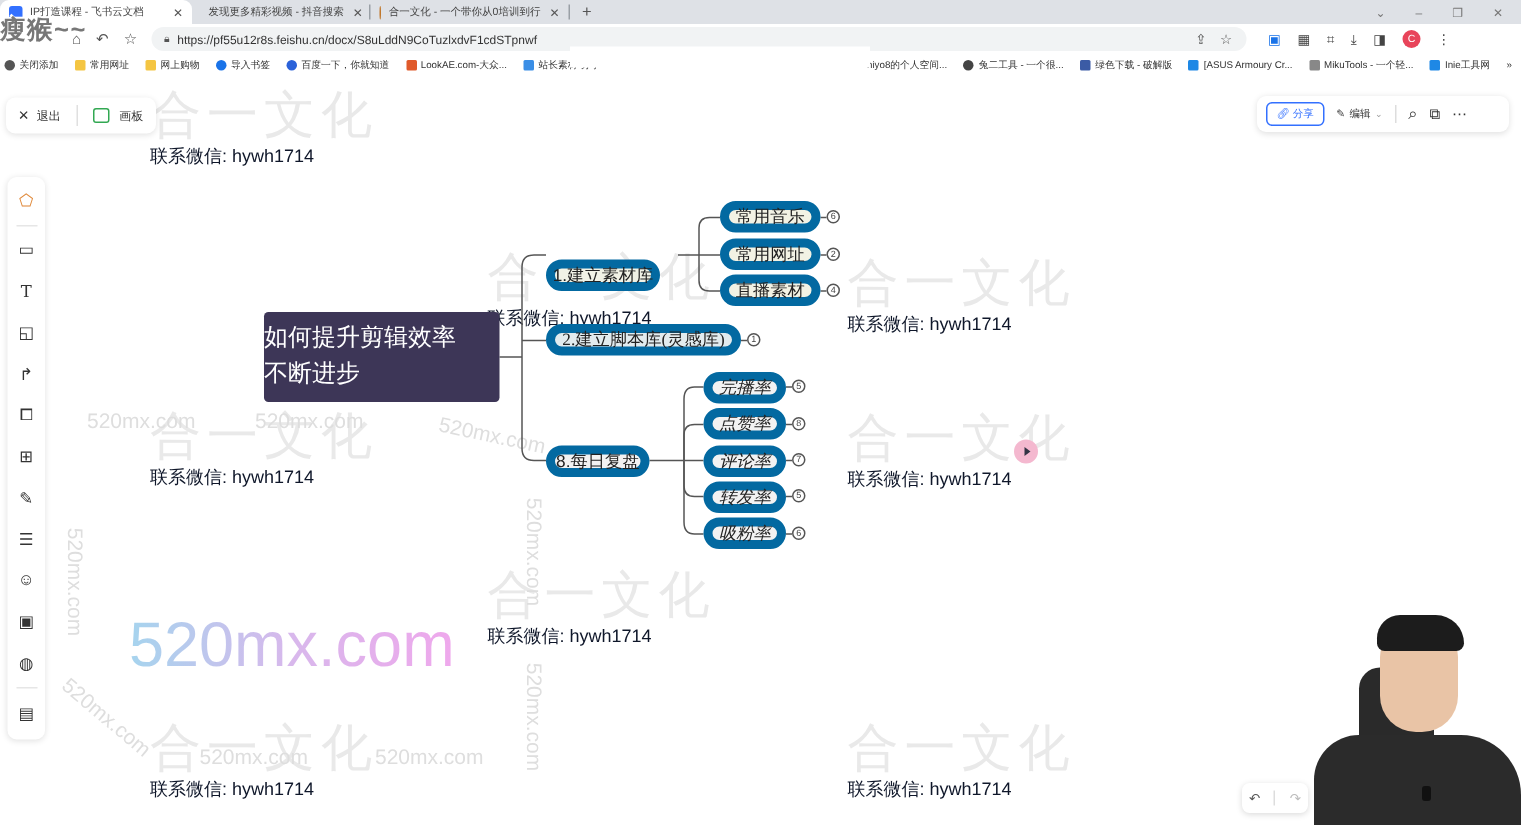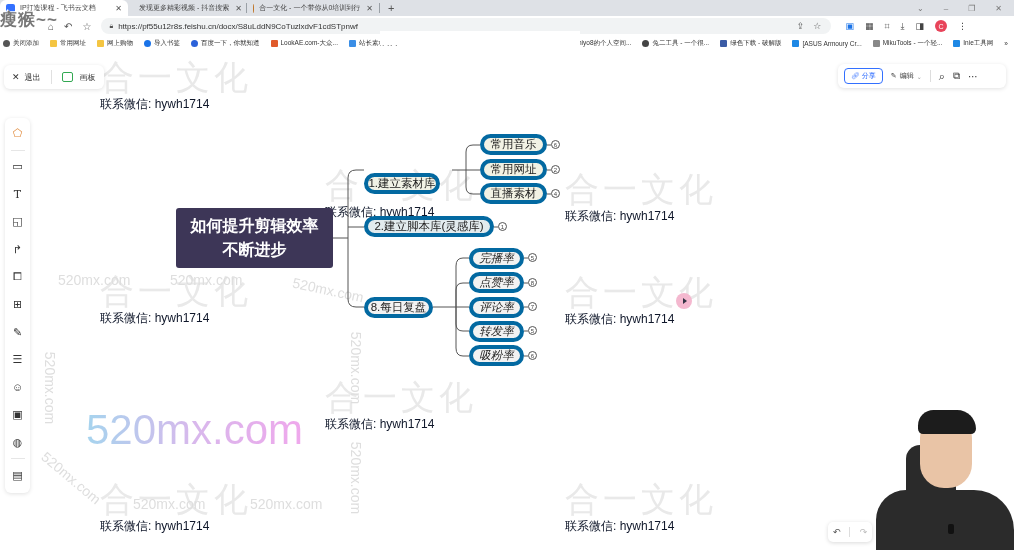--- a/index.html
+++ b/index.html
@@ -45,24 +45,24 @@
 
   
   .wm { position: absolute; color: #e6e6e6; pointer-events: none; white-space: nowrap; }
   .wm-hy .big { font-size: 34px; letter-spacing: 4px; color: #e9e9e9; line-height: 1; }
   .wm-hy .small { font-size: 12px; color: #0f172a; margin-top: 2px; }
   .wm-520 { font-size: 14px; color: #dedede; }
   .wm-dream { position: absolute; left: 86px; top: 335px; font-size: 54px; background: linear-gradient(90deg,#a6d4ee,#d8b8ec,#efa8ec); -webkit-background-clip: text; color: transparent; letter-spacing: 2px; }
   .wm-dream-url { position: absolute; left: 86px; top: 406px; font-size: 42px; background: linear-gradient(90deg,#a6d4ee,#d8b8ec,#efa8ec); -webkit-background-clip: text; color: transparent; }
 
   
-  .mm-root { position: absolute; left: 176px; top: 208px; width: 157px; height: 60px; background: #3d3657; border-radius: 3px; color: #fff; font-size: 16px; font-weight: bold; display: flex; flex-direction: column; align-items: center; justify-content: center; line-height: 24px; }
-  .node { position: absolute; height: 21px; border: 4px solid #0369a1; border-radius: 11px; font-size: 11.5px; color: #222; display: flex; align-items: center; justify-content: center; white-space: nowrap; }
+  .mm-root { position: absolute; left: 176px; top: 208px; width: 157px; height: 60px; background: #3d3657; border-radius: 3px; color: #fff; font-size: 16px; font-weight: normal; display: flex; flex-direction: column; align-items: flex-start; justify-content: center; line-height: 24px; }
+  .node { position: absolute; height: 21px; border: 6px solid #0369a1; border-radius: 11px; font-size: 11.5px; color: #222; display: flex; align-items: center; justify-content: center; white-space: nowrap; }
   .node.l1 { background: #f1f2e6; }
-  .node.l1b { background: #e2ebee; }
+  .node.l1b { background: #e2ebee; font-family: Liberation Serif, serif; }
   .node.l1c { background: #f2f2f2; }
   .node.l2a { background: #f2f2e4; }
   .node.l2b { background: #f2f2f2; font-style: italic; }
   .badge { position: absolute; width: 9px; height: 9px; border: 1px solid #555; border-radius: 50%; font-size: 6px; color: #444; display: flex; align-items: center; justify-content: center; background: #fff; line-height: 1; }
   svg.lines { position: absolute; left: 0; top: 0; }
 
   .cursor { position: absolute; left: 676px; top: 293px; width: 16px; height: 16px; border-radius: 50%; background: #f4b8cf; }
   .cursor::after { content: ""; position: absolute; left: 7px; top: 5px; border-left: 4px solid #334; border-top: 3px solid transparent; border-bottom: 3px solid transparent; }
 
   .undo-bar { position: absolute; left: 828px; top: 522px; width: 44px; height: 20px; background: #fff; border-radius: 5px; box-shadow: 0 1px 4px rgba(0,0,0,.15); display: flex; align-items: center; justify-content: space-around; font-size: 9px; color: #555; }

